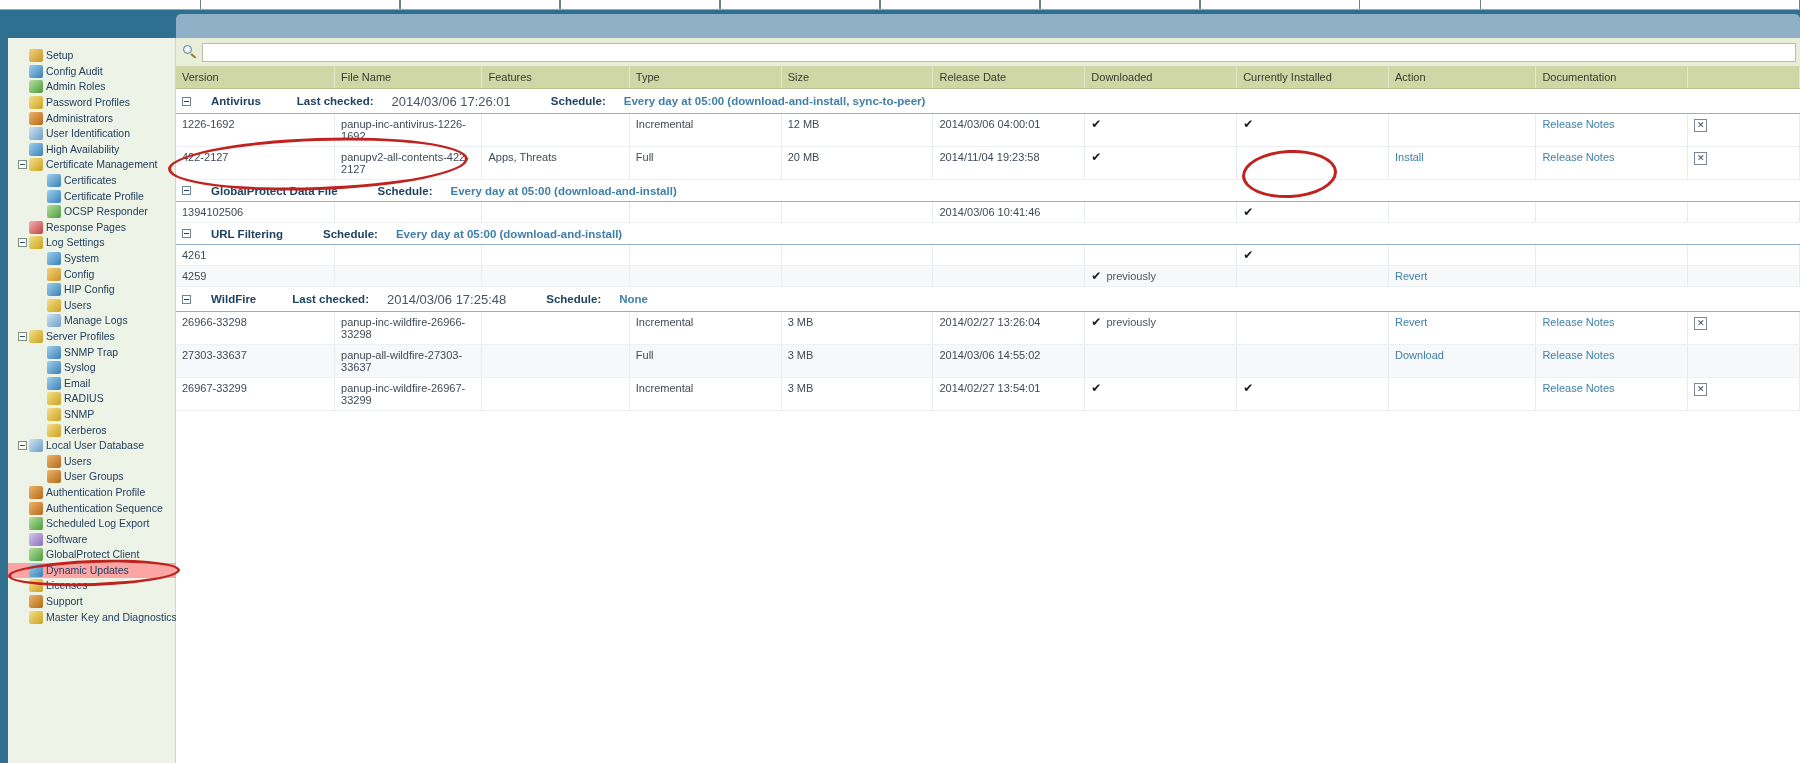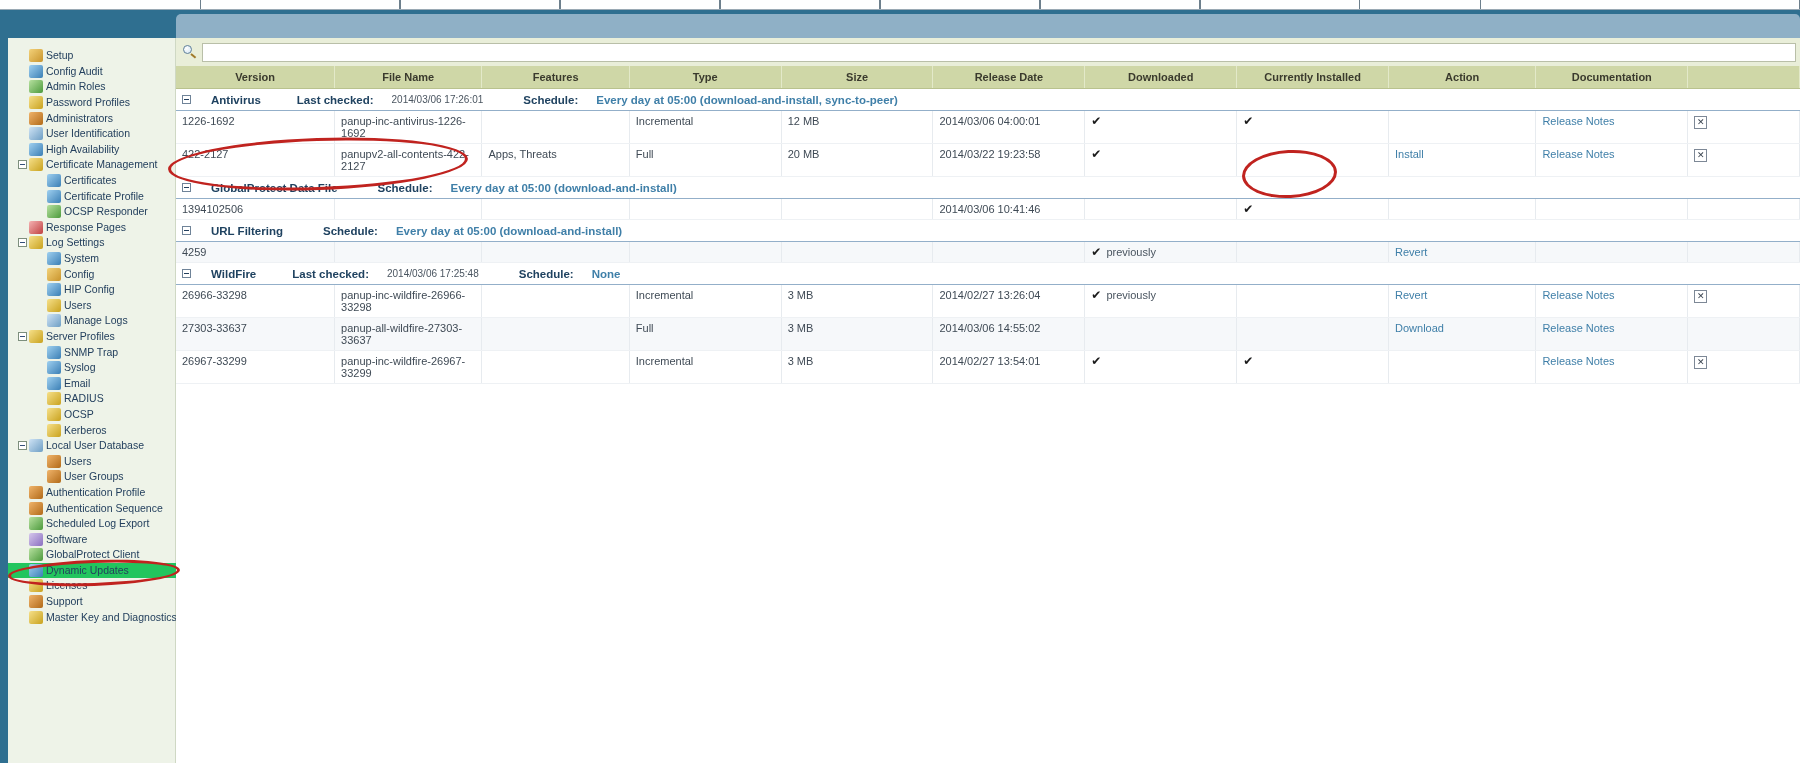--- a/index.html
+++ b/index.html
@@ -60,21 +60,21 @@
     width: 5px; height: 1px; background: #35507a;
   }
   .nav-item .spacer { width: 11px; flex: 0 0 auto; }
   .nav-item .ico {
     width: 14px; height: 13px; margin-right: 3px; flex: 0 0 auto;
     border-radius: 2px; position: relative;
   }
   .nav-item .lbl {
     font-size: 10.5px; color: #24405e; line-height: 13px;
   }
-  .nav-item.selected { background: #22c55e; }
+  .nav-item.selected { background: #fca5a5; }
 
   
   .ic-a { background: linear-gradient(135deg,#f3d27a,#c9942c); }
   .ic-b { background: linear-gradient(135deg,#9fd0f0,#3b7fb5); }
   .ic-c { background: linear-gradient(135deg,#f0b46b,#b26a18); }
   .ic-d { background: linear-gradient(135deg,#f6e08a,#c9a21e); }
   .ic-e { background: linear-gradient(135deg,#cfe3f5,#6d9ec4); }
   .ic-f { background: linear-gradient(135deg,#b7e1a0,#4c9a3c); }
   .ic-g { background: linear-gradient(135deg,#f5b3b3,#c04040); }
   .ic-h { background: linear-gradient(135deg,#d6c7ec,#8a6fc0); }
@@ -106,22 +106,22 @@
     background: #ffffff; font-size: 11px; padding: 0 4px;
     font-family: "Liberation Sans", sans-serif; color: #333;
     outline: none;
   }
 
   table.grid {
     position: absolute; top: 28px; left: 0;
     width: 1624px; border-collapse: collapse; table-layout: fixed;
   }
   table.grid th {
-    background: #cfd7a7; color: #3a3a2d; font-weight: bold;
-    font-size: 11px; text-align: center; height: 22px;
+    background: #cfd7a7; color: #3a3a2d; font-weight: normal;
+    font-size: 11px; text-align: left; height: 22px;
     padding: 0 6px; border-right: 1px solid #e3e9c9;
     border-bottom: 1px solid #b9c28e; vertical-align: middle;
   }
   table.grid td {
     font-size: 11px; color: #3f4a55; padding: 4px 6px;
     vertical-align: top; border-right: 1px solid #e7ebef;
   }
   tr.group td {
     background: #ffffff; border-right: none;
     border-bottom: 1px solid #93afc9; padding: 5px 6px 4px 6px;
@@ -129,21 +129,21 @@
   tr.group .g-inner { display: flex; align-items: center; gap: 18px; white-space: nowrap; }
   .g-exp {
     width: 9px; height: 9px; border: 1px solid #6f8398; background: #fff;
     position: relative; flex: 0 0 auto; margin-right: 2px;
   }
   .g-exp::before {
     content: ""; position: absolute; left: 1px; top: 3px; width: 5px; height: 1px; background: #24405e;
   }
   .g-name { font-size: 11.5px; font-weight: bold; color: #1f4260; }
   .g-lbl  { font-size: 11.5px; font-weight: bold; color: #1f4260; margin-left: 18px; }
-  .g-val  { font-size: 10px; color: #4a5560; }
+  .g-val  { font-size: 13px; color: #4a5560; }
   .g-sched-lbl { font-size: 11.5px; font-weight: bold; color: #1f4260; margin-left: 22px; }
   .g-sched-val { font-size: 11.5px; font-weight: bold; color: #3d87b8; }
 
   tr.datarow td { background: #ffffff; border-bottom: 1px solid #eef1f4; }
   tr.datarow.alt td { background: #f6f8fa; }
   tr.datarow.top td { border-top: 1px solid #cfd9e3; }
 
   .chk { color: #1a1a1a; font-size: 12px; line-height: 11px; }
   .chk-prev { color: #4a5560; font-size: 11px; margin-left: 5px; }
   .link { color: #3f7fa8; cursor: pointer; }
@@ -295,21 +295,21 @@
           <span class="lbl">Email</span>
         </div>
         <div class="nav-item lvl2">
           <span class="spacer"></span>
           <span class="ico ic-d"></span>
           <span class="lbl">RADIUS</span>
         </div>
         <div class="nav-item lvl2">
           <span class="spacer"></span>
           <span class="ico ic-d"></span>
-          <span class="lbl">OCSP</span>
+          <span class="lbl">SNMP</span>
         </div>
         <div class="nav-item lvl2">
           <span class="spacer"></span>
           <span class="ico ic-d"></span>
           <span class="lbl">Kerberos</span>
         </div>
         <div class="nav-item lvl1">
           <span class="expander"></span>
           <span class="ico ic-e"></span>
           <span class="lbl">Local User Database</span>
@@ -436,21 +436,21 @@
             <td></td>
             <td><span class="link">Release Notes</span></td>
             <td><span class="xbtn">✕</span></td>
           </tr>
           <tr class="datarow top">
             <td><span>422-2127</span></td>
             <td><span>panupv2-all-contents-422-2127</span></td>
             <td><span>Apps, Threats</span></td>
             <td><span>Full</span></td>
             <td><span>20 MB</span></td>
-            <td><span>2014/03/22 19:23:58</span></td>
+            <td><span>2014/11/04 19:23:58</span></td>
             <td><span class="chk">✔</span></td>
             <td></td>
             <td><span class="link">Install</span></td>
             <td><span class="link">Release Notes</span></td>
             <td><span class="xbtn">✕</span></td>
           </tr>
           <tr class="group">
             <td colspan="11">
               <div class="g-inner">
                 <span class="g-exp"></span>
@@ -475,20 +475,33 @@
           </tr>
           <tr class="group">
             <td colspan="11">
               <div class="g-inner">
                 <span class="g-exp"></span>
                 <span class="g-name">URL Filtering</span>
                 <span class="g-sched-lbl">Schedule:</span>
                 <span class="g-sched-val link">Every day at 05:00 (download-and-install)</span>
               </div>
             </td>
+          </tr>
+          <tr class="datarow top">
+            <td><span>4261</span></td>
+            <td></td>
+            <td></td>
+            <td></td>
+            <td></td>
+            <td></td>
+            <td></td>
+            <td><span class="chk">✔</span></td>
+            <td></td>
+            <td></td>
+            <td></td>
           </tr>
           <tr class="datarow top alt">
             <td><span>4259</span></td>
             <td></td>
             <td></td>
             <td></td>
             <td></td>
             <td></td>
             <td><span class="chk">✔</span><span class="chk-prev">previously</span></td>
             <td></td>

